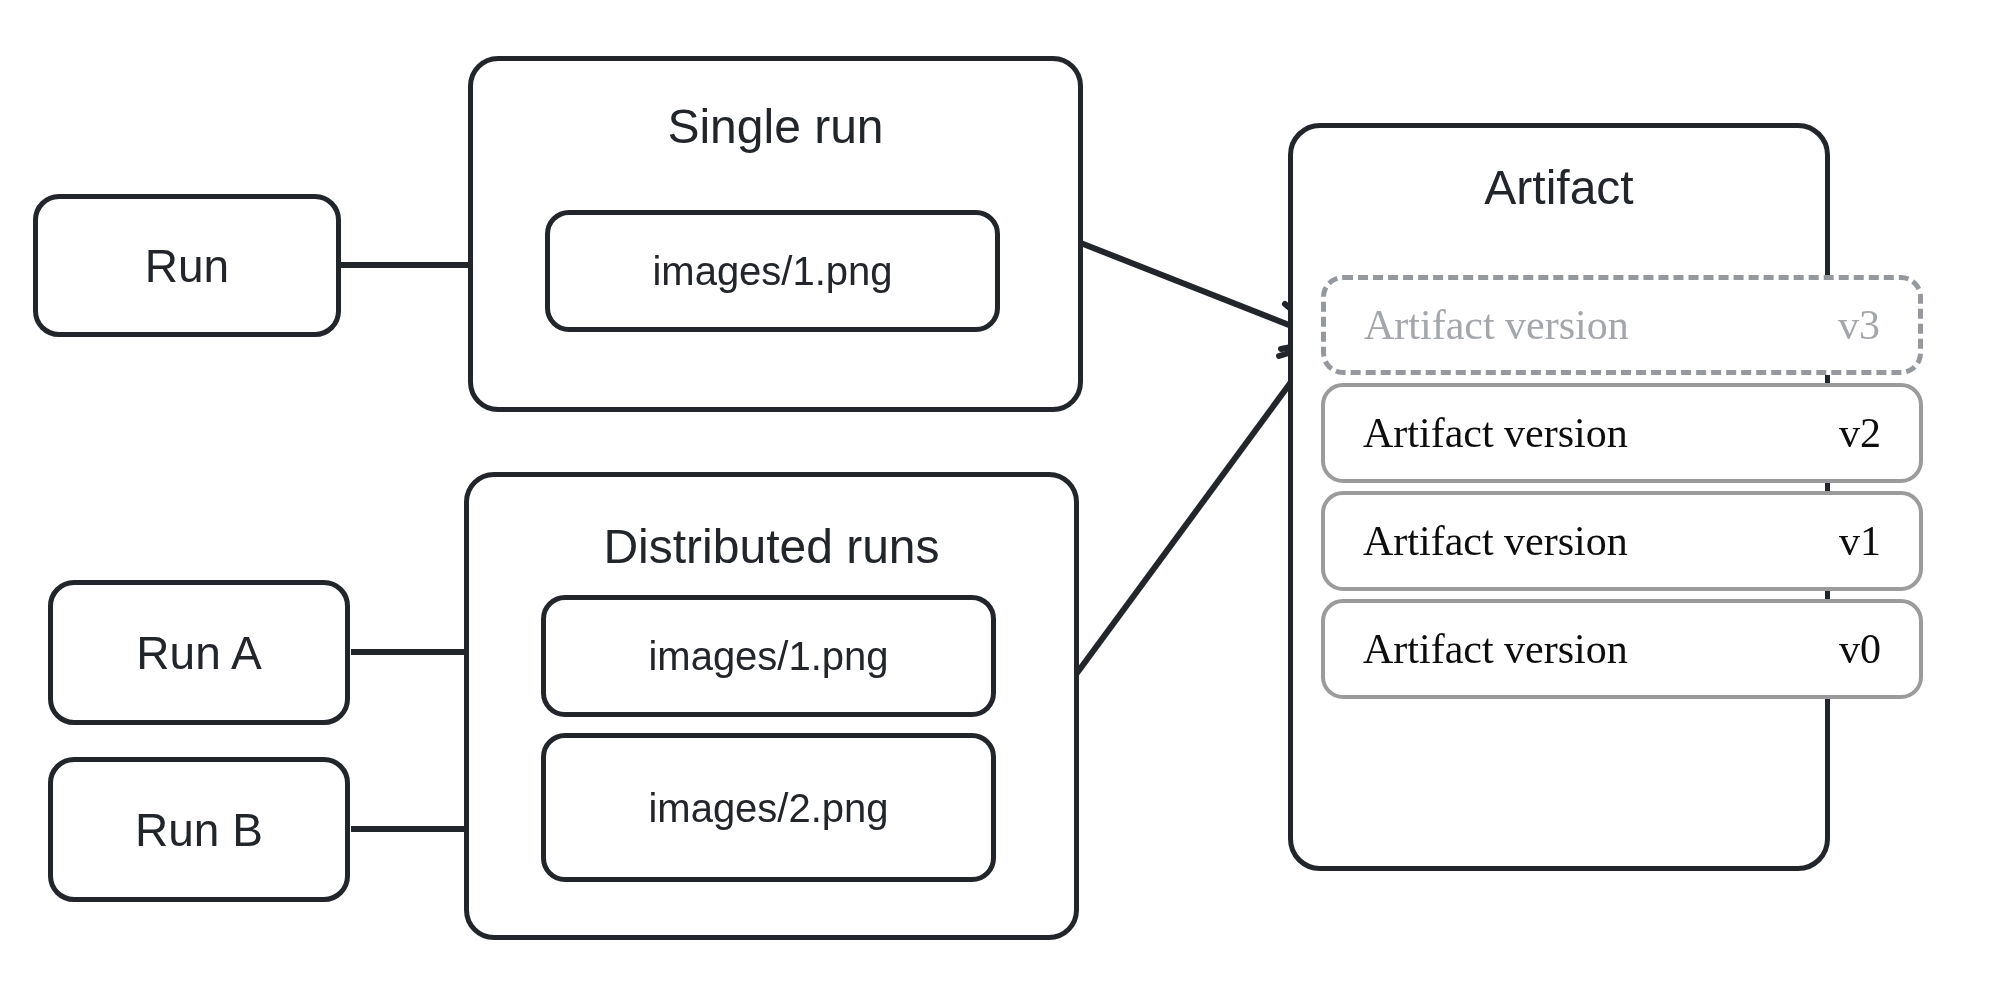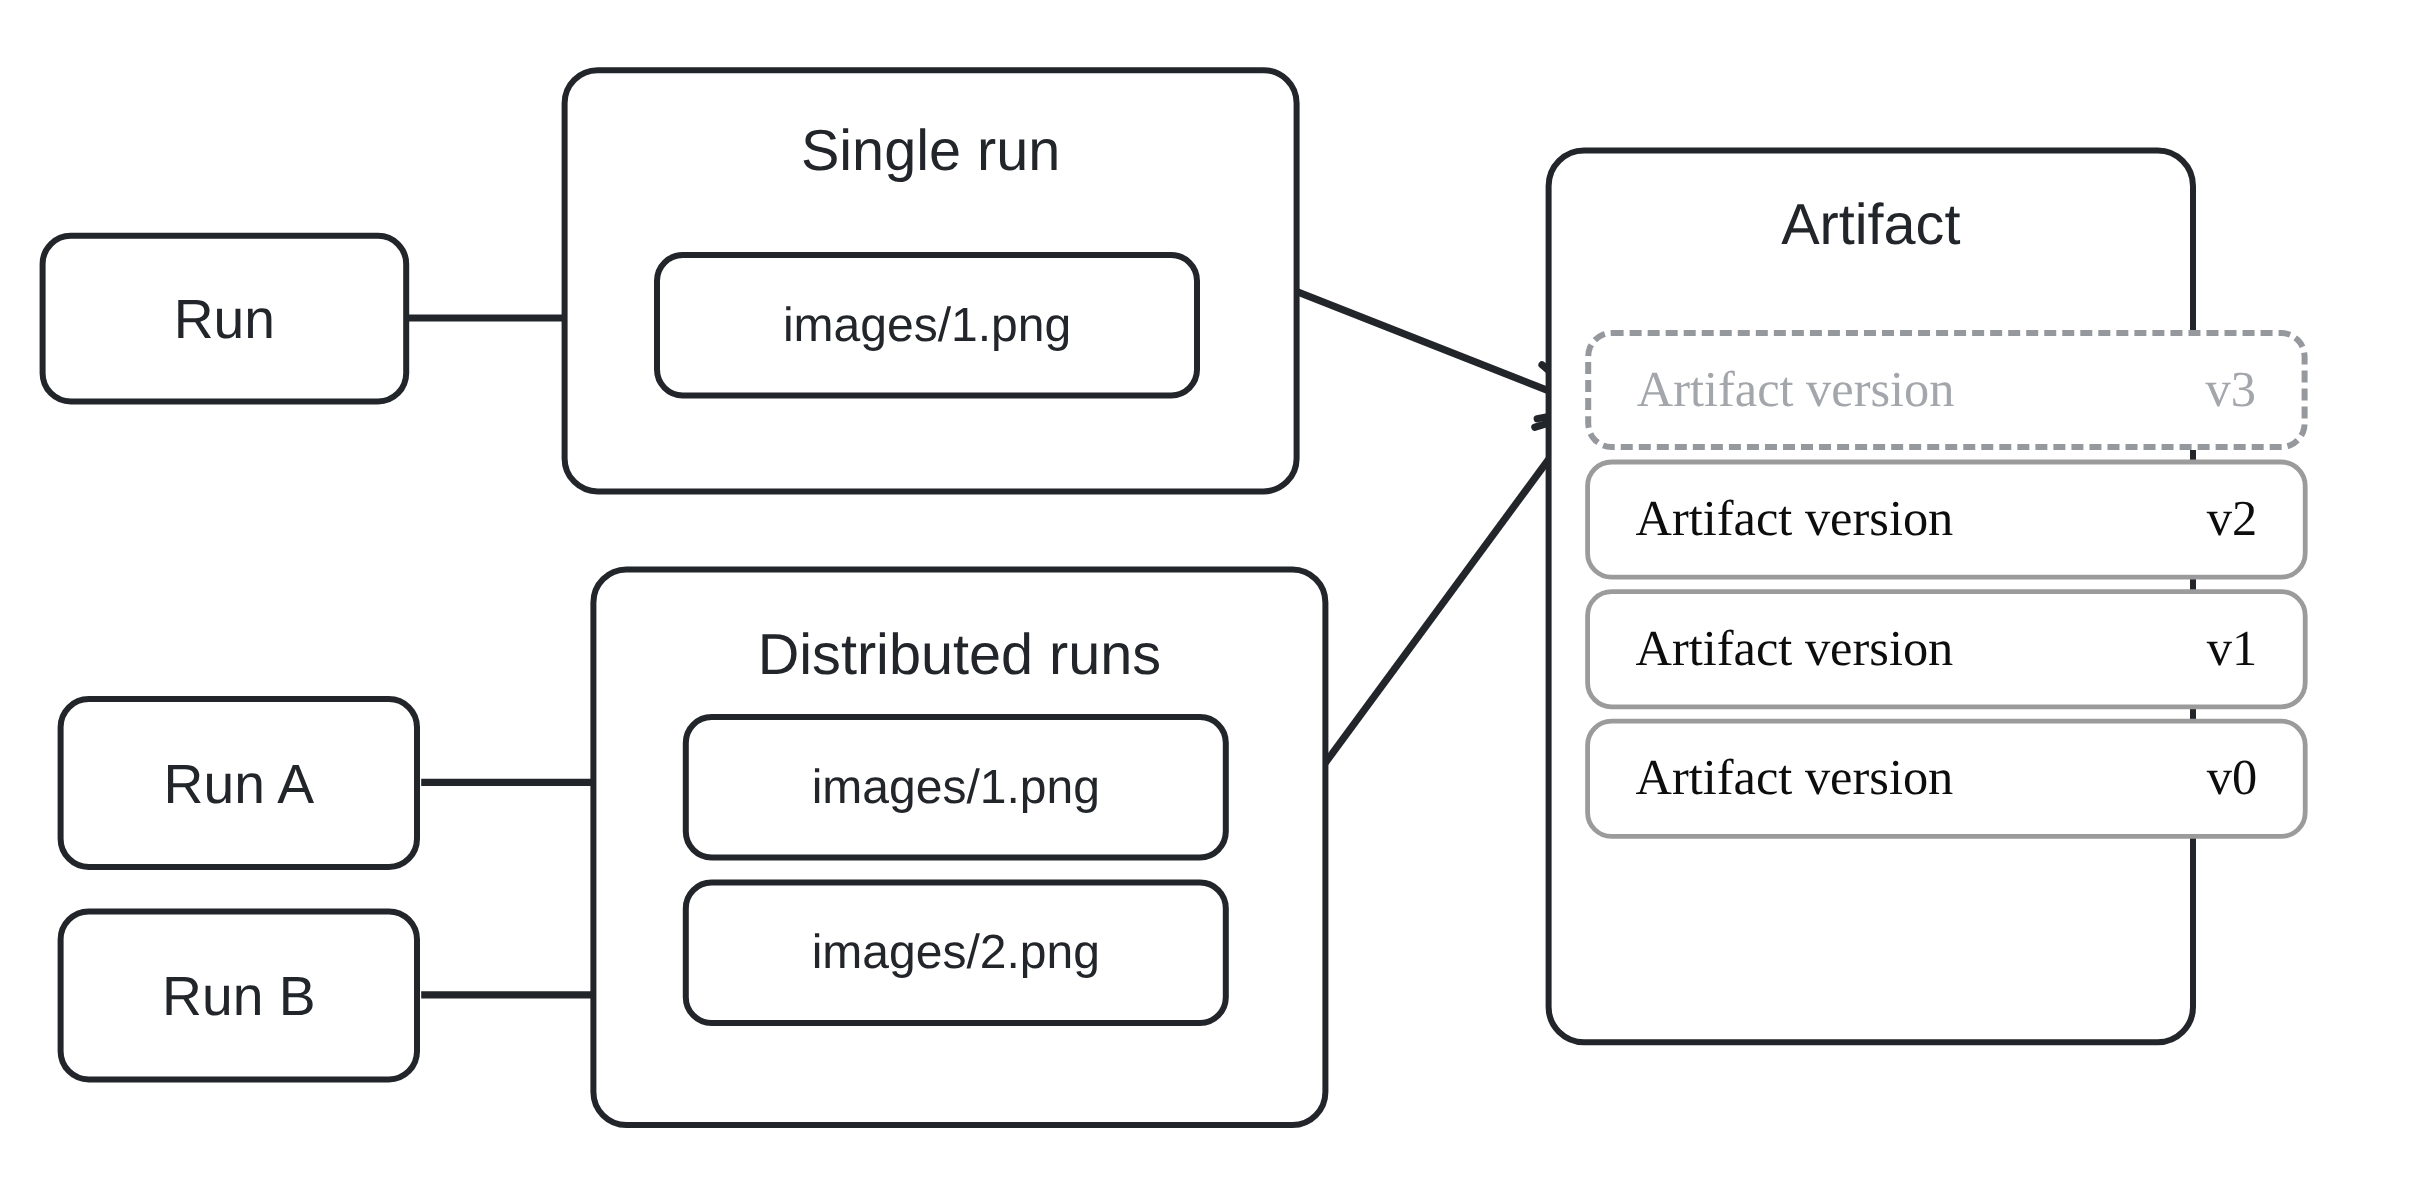--- a/index.html
+++ b/index.html
@@ -182,26 +182,26 @@
     <span class="node-label">Run B</span>
   </div>
 
   <div class="group" id="group-single-run" style="left:468px; top:56px; width:615px; height:356px;">
     <div class="group-title" style="top:42px;">Single run</div>
     <div class="node" style="left:72px; top:149px; width:455px; height:122px; border-radius:24px;">
       <span class="node-label mono">images/1.png</span>
     </div>
   </div>
 
-  <div class="group" id="group-distributed-runs" style="left:492px; top:472px; width:615px; height:468px;">
+  <div class="group" id="group-distributed-runs" style="left:464px; top:472px; width:615px; height:468px;">
     <div class="group-title" style="top:46px;">Distributed runs</div>
     <div class="node" style="left:72px; top:118px; width:455px; height:122px; border-radius:24px;">
       <span class="node-label mono">images/1.png</span>
     </div>
-    <div class="node" style="left:72px; top:256px; width:455px; height:122px; border-radius:24px;">
+    <div class="node" style="left:72px; top:256px; width:455px; height:149px; border-radius:24px;">
       <span class="node-label mono">images/2.png</span>
     </div>
   </div>
 
   <div id="artifact-panel">
     <div id="artifact-title">Artifact</div>
 
     <div class="version-row draft" style="top:147px;">
       <span class="version-name">Artifact version</span>
       <span class="version-tag">v3</span>

